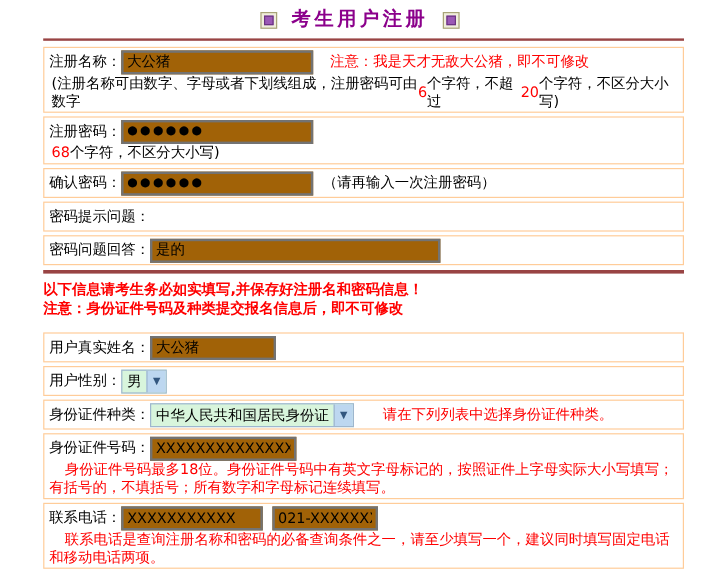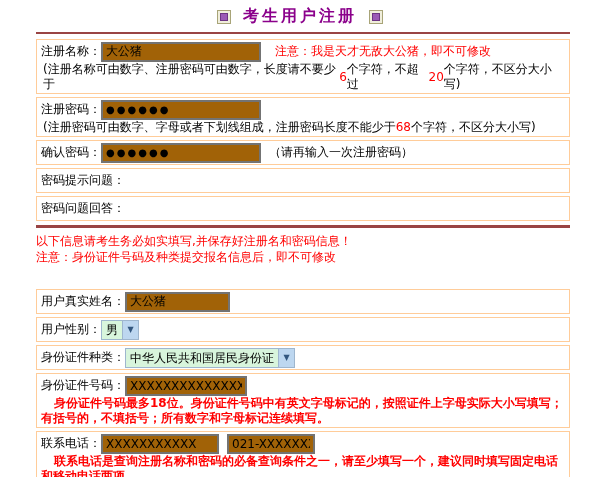--- a/index.html
+++ b/index.html
@@ -25,23 +25,23 @@
   .w95{width:95px;}
   .w112{width:112px;}
   .w110{width:108px;}
   .w80{width:78px;margin-left:8px;}
   .warn{color:#FF0000;margin-left:14px;white-space:nowrap;}
   .hint{min-height:15px;line-height:15px;padding-left:2px;}
   .red{color:#FF0000;}
   .sel{display:inline-flex;align-items:stretch;border:1px solid #9EB6CE;background:#D8F5DC;height:18px;cursor:default;}
   .sel-text{padding:1px 4px 0;white-space:nowrap;}
   .sel-arrow{width:15px;background:#BDD7F0;border-left:1px solid #9EB6CE;color:#33577F;font-size:8px;display:flex;align-items:center;justify-content:center;}
-  .notice{color:#FF0000;font-weight:normal;margin:5px 0 24px;line-height:16px;}
+  .notice{color:#FF0000;font-weight:bold;margin:5px 0 12px;line-height:16px;}
   .p-note{color:#FF0000;line-height:15px;margin:0;}
-  .indent{text-indent:13px;font-weight:bold;}
+  .indent{text-indent:13px;}
 </style>
 </head>
 <body>
 
 <div>
 
   <div class="title-bar">
     <span class="mini-icon">
         <i></i>
       </span>
@@ -54,35 +54,34 @@
 
   <div class="content">
 
     <div class="row">
       <div class="line">
         <span class="label">注册名称：</span>
         <input class="txt w150" type="text" value="大公猪" style="">
         <span class="warn">注意：我是天才无敌大公猪，即不可修改</span>
       </div>
       <div class="line hint">
-        <span>(注册名称可由数字、注册密码可由数字，长度请不要少于</span>
+        <span>(注册名称可由数字、字母或者下划线组成，注册密码可由数字</span>
           <span class="red">6</span>
           <span>个字符，不超过</span>
           <span class="red">20</span>
           <span>个字符，不区分大小写)</span>
       </div>
     </div>
 
     <div class="row">
       <div class="line">
         <span class="label">注册密码：</span>
         <input class="txt dots w150" type="text" value="●●●●●●" style="">
       </div>
       <div class="line hint">
-        <span>(注册密码可由数字、字母或者下划线组成，注册密码长度不能少于</span>
           <span class="red">6</span>
           <span class="red">8</span>
           <span>个字符，不区分大小写)</span>
       </div>
     </div>
 
     <div class="row">
       <div class="line">
         <span class="label">确认密码：</span>
         <input class="txt dots w150" type="text" value="●●●●●●" style="">
@@ -92,20 +91,21 @@
 
     <div class="row">
       <div class="line">
         <span class="label">密码提示问题：</span>
       </div>
     </div>
 
     <div class="row">
       <div class="line">
         <span class="label">密码问题回答：</span>
+        <input class="txt w230" type="text" value="是的" style="">
       </div>
     </div>
 
     <hr class="rule2" style="margin-left:0;margin-right:0;">
 
     <div class="notice">
       <div>以下信息请考生务必如实填写,并保存好注册名和密码信息！</div>
       <div>注意：身份证件号码及种类提交报名信息后，即不可修改</div>
     </div>
 
@@ -126,20 +126,21 @@
       </div>
     </div>
 
     <div class="row">
       <div class="line">
         <span class="label">身份证件种类：</span>
         <span class="sel">
           <span class="sel-text">中华人民共和国居民身份证</span>
           <span class="sel-arrow">▼</span>
         </span>
+        <span class="warn" style="margin-left:24px;">请在下列列表中选择身份证件种类。</span>
       </div>
     </div>
 
     <div class="row">
       <div class="line">
         <span class="label">身份证件号码：</span>
         <input class="txt w112" type="text" value="XXXXXXXXXXXXXXXXXX" style="">
       </div>
       <p class="p-note indent">身份证件号码最多18位。身份证件号码中有英文字母标记的，按照证件上字母实际大小写填写；有括号的，不填括号；所有数字和字母标记连续填写。</p>
     </div>

